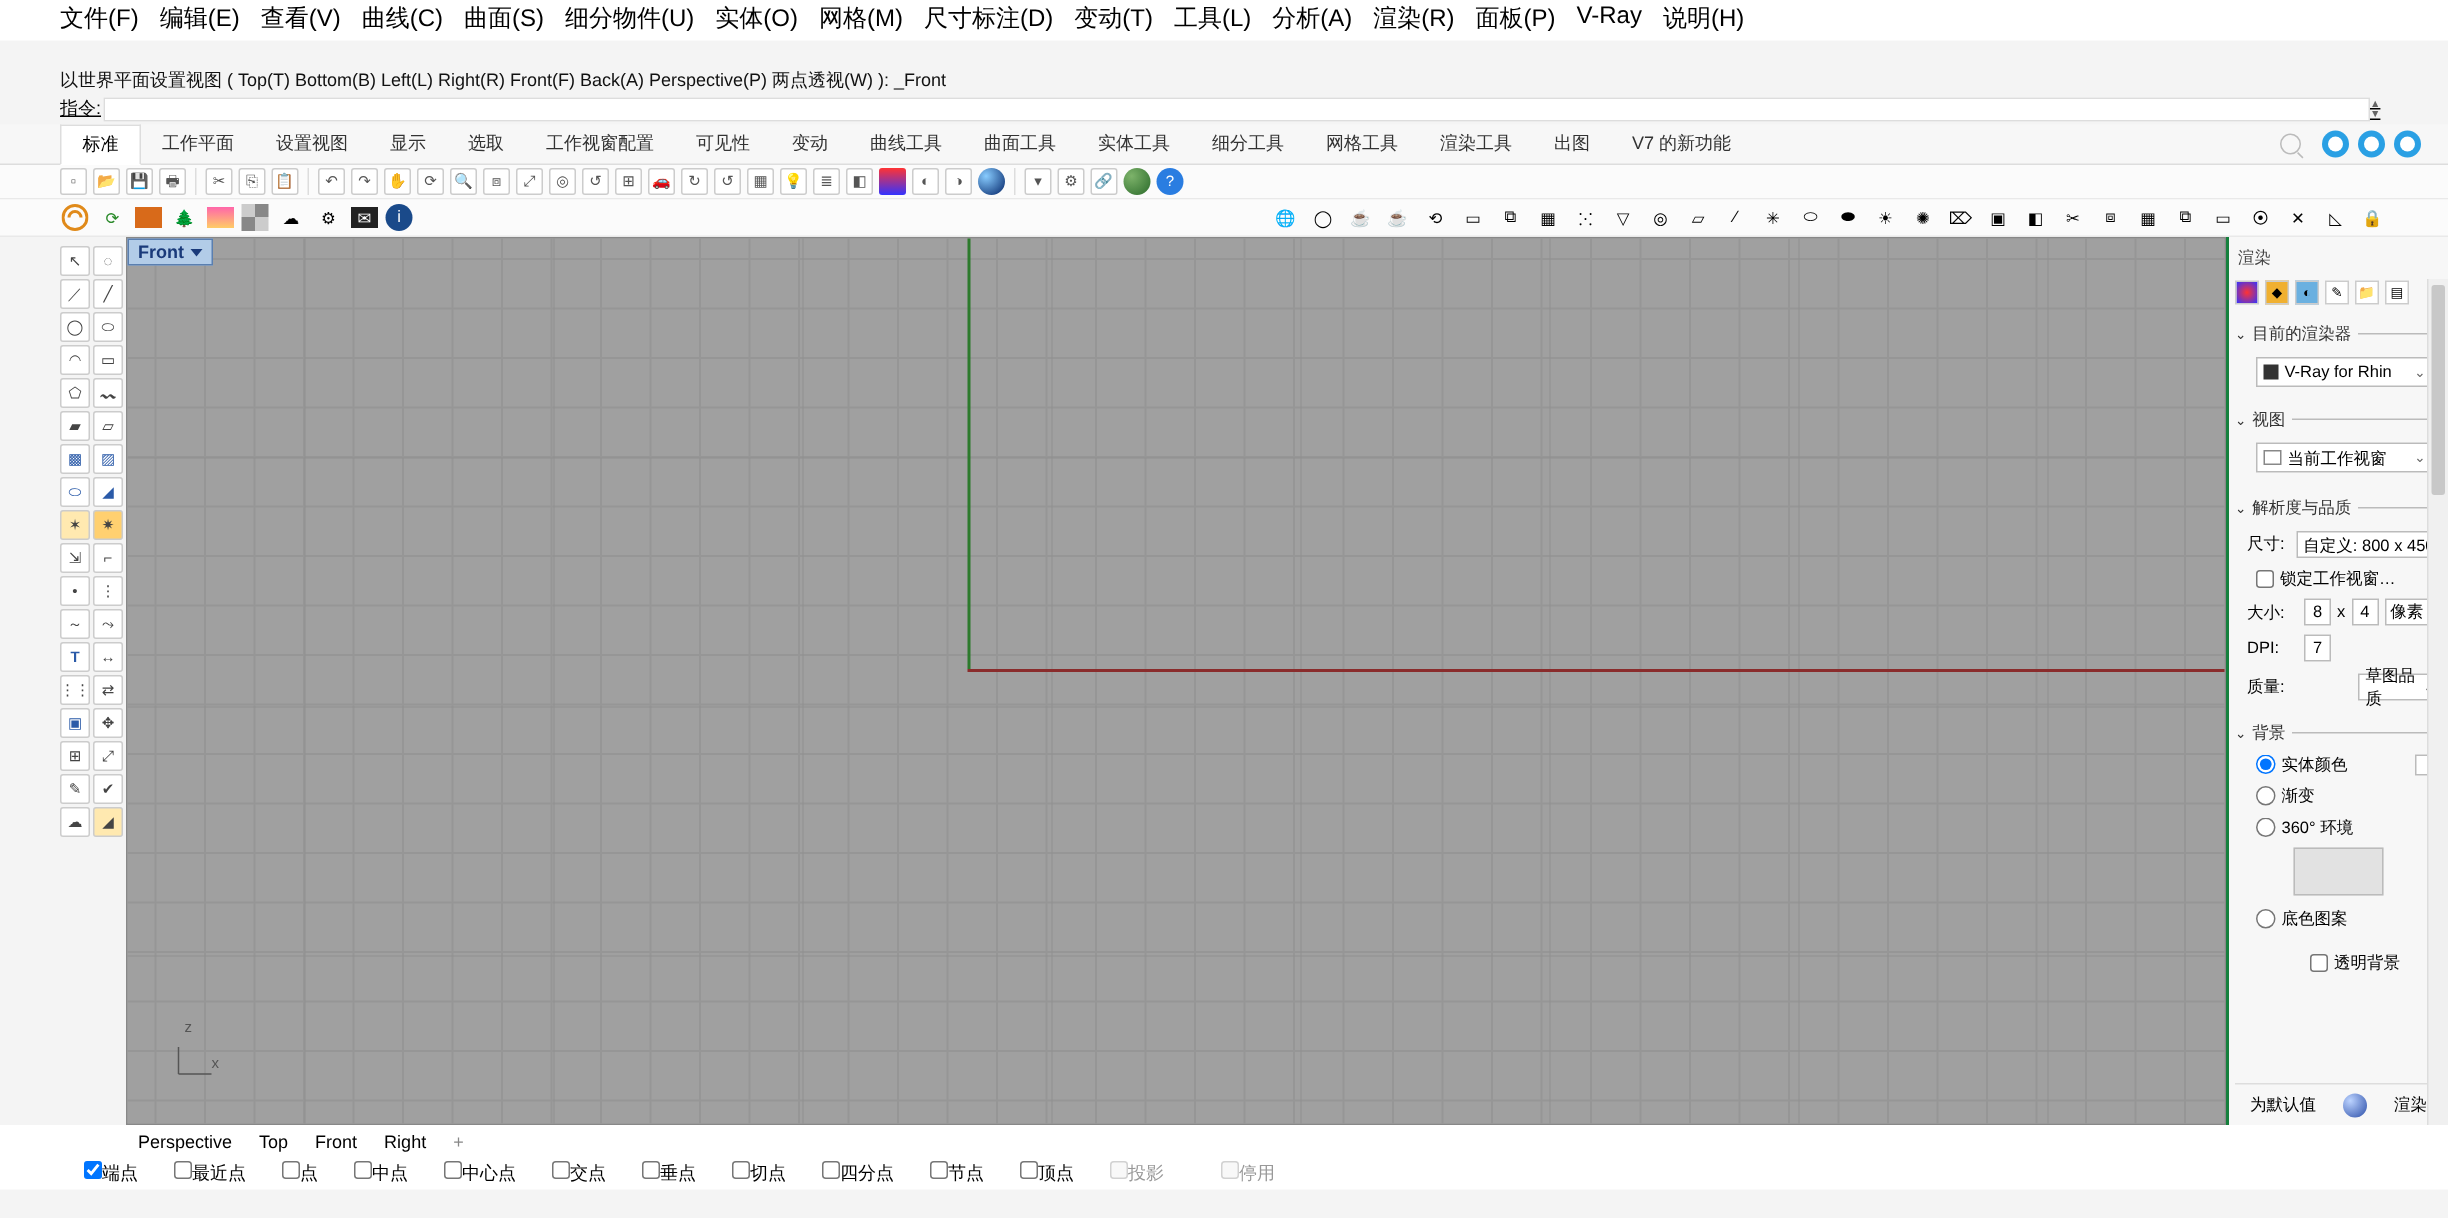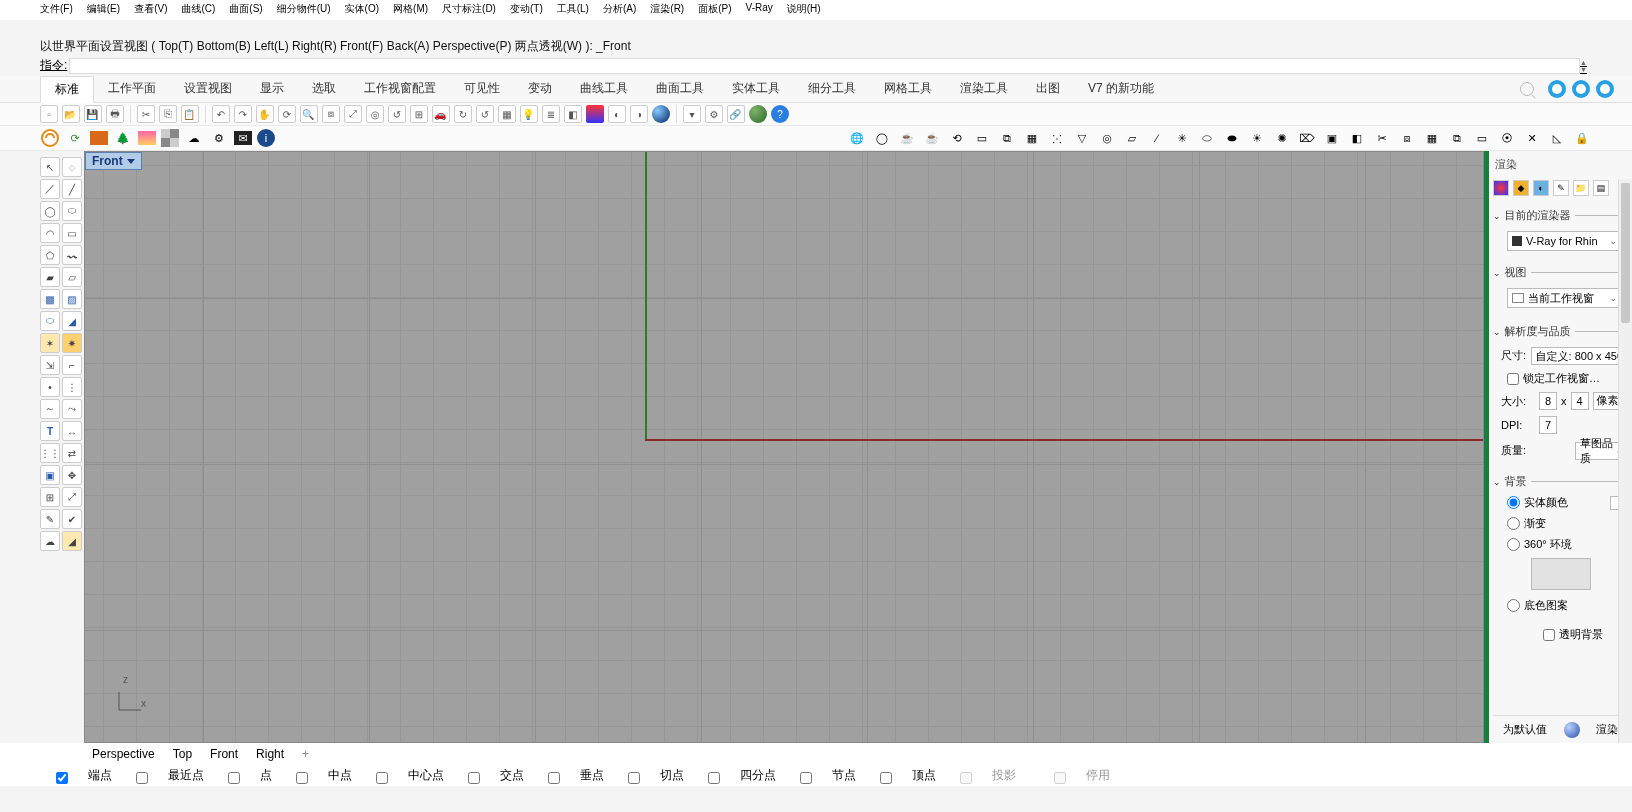--- a/index.html
+++ b/index.html
@@ -1,17 +1,17 @@
 <!DOCTYPE html>
 <html><head>
 <meta charset="utf-8">
 <style>
   * { box-sizing: border-box; margin: 0; padding: 0; font-family: "Microsoft YaHei", "Segoe UI", Arial, sans-serif; }
   body { width: 1632px; height: 812px; background: #f4f4f4; font-size: 11px; overflow: hidden; }
-  .menubar { display: flex; gap: 14px; padding: 2px 12px 4px 40px; background: #fff; font-size: 10px; }
+  .menubar { display: flex; gap: 14px; padding: 2px 12px 4px 40px; background: #fff; font-size: 16px; }
   .menubar span { cursor: default; }
   .history { padding: 2px 40px; font-size: 11px; color: #333; height:16px; overflow:hidden;}
   .prompt-row { padding: 2px 40px; font-size: 12px; color: #111; }
   .cmd-row { display: flex; align-items: center; padding: 0 40px 2px 40px; text-decoration: underline; }
   .cmd-row .label { font-size: 12px; margin-right: 2px; }
   .cmd-row input { flex: 1; border: 1px solid #ddd; height: 16px; font-size: 12px; padding: 0 3px; }
   .cmd-row .spin { width: 12px; display:flex; flex-direction:column; font-size:7px; color:#666;}
   
   .ribbon-row { display: flex; align-items: center; background: #f7f7f7; border-bottom: 1px solid #ddd; padding-left: 40px; font-size: 12px; }
   .ribbon-tabs { display: flex; }
@@ -46,21 +46,21 @@
     background-size:166px 166px,166px 166px,33px 33px,33px 33px;
     background-position: -48px -20px,-48px -20px,-48px -20px,-48px -20px;
   }
   .axis-y{position:absolute;left:560px;top:0;width:2px;height:287px;background:#2c7a2c;}
   .axis-x{position:absolute;top:287px;left:560px;right:0;height:2px;background:#8a2c2c;}
   .axis-glyph{position:absolute;bottom:26px;left:30px;font-size:10px;color:#555;}
   .axis-glyph .z{position:absolute;left:8px;top:-16px;}
   .axis-glyph .x{position:absolute;left:26px;top:8px;}
   .axis-glyph svg{overflow:visible;}
   
-  .right-panel{width:148px;background:#f7f7f7;border-left:5px solid #15803d;padding:4px 4px 0 4px;font-size:11px;display:flex;flex-direction:column;gap:4px; position:relative;}
+  .right-panel{width:148px;background:#f7f7f7;border-left:2px solid #15803d;padding:4px 4px 0 4px;font-size:11px;display:flex;flex-direction:column;gap:4px; position:relative;}
   .rp-title{color:#444;padding:2px;}
   .rp-iconrow{display:flex;gap:4px;padding:2px 0 4px;}
   .rp-ic{width:16px;height:16px;border:1px solid #ccc;background:#fff;display:flex;align-items:center;justify-content:center;font-size:9px;}
   .rp-section-h{display:flex;align-items:center;gap:4px;color:#333;margin-top:4px;}
   .rp-section-h .chev{font-size:9px;}
   .rp-section-h .line{flex:1;height:1px;background:#bbb;}
   .rp-combo{display:flex;align-items:center;border:1px solid #bbb;background:#fff;height:20px;padding:0 4px;justify-content:space-between;margin-top:2px;}
   .rp-combo .dd{font-size:9px;color:#666;}
   .rp-field-row{display:flex;align-items:center;gap:4px;margin-top:2px;}
   .rp-field-row .lab{width:34px;}
@@ -69,21 +69,21 @@
   .rp-chk input{width:12px;height:12px;}
   .rp-radio{display:flex;align-items:center;gap:4px;margin-top:2px;}
   .rp-swatch{width:18px;height:14px;border:1px solid #bbb;background:#fff;margin-left:auto;}
   .rp-sample{width:60px;height:32px;border:1px solid #bbb;background:#e2e2e2;margin:2px auto;}
   .rp-scroll{position:absolute;right:0;top:28px;bottom:0;width:14px;background:#f0f0f0;border-left:1px solid #ddd;}
   .rp-thumb{position:absolute;left:2px;right:2px;top:4px;height:140px;background:#c8c8c8;border-radius:2px;}
   
   .view-tabs{display:flex;gap:18px;padding:4px 16px 4px 92px;font-size:12px;background:#fff;}
   .view-tabs span.plus{color:#888;}
   .osnaps{display:flex;gap:8px;padding:2px 0 2px 40px;font-size:12px;background:#fff;align-items:center;}
-  .osnaps label{display:flex;align-items:flex-end;gap:20px;padding-left:16px;}
+  .osnaps label{display:flex;align-items:flex-start;gap:0;padding-left:16px;}
   .osnaps input{width:12px;height:12px;}
   
   .rp-footer{display:flex;align-items:center;gap:8px;border-top:1px solid #ddd;padding:4px 2px;margin-top:auto;justify-content:space-between;}
   .rp-ball{width:16px;height:16px;border-radius:50%;background:radial-gradient(circle at 30% 30%,#bcd3ff,#2b4ea8);}
   .rp-btn{border:1px solid #bbb;background:#eee;padding:2px 8px;}
 </style>
 </head>
 <body>
 
 <div class="menubar">

